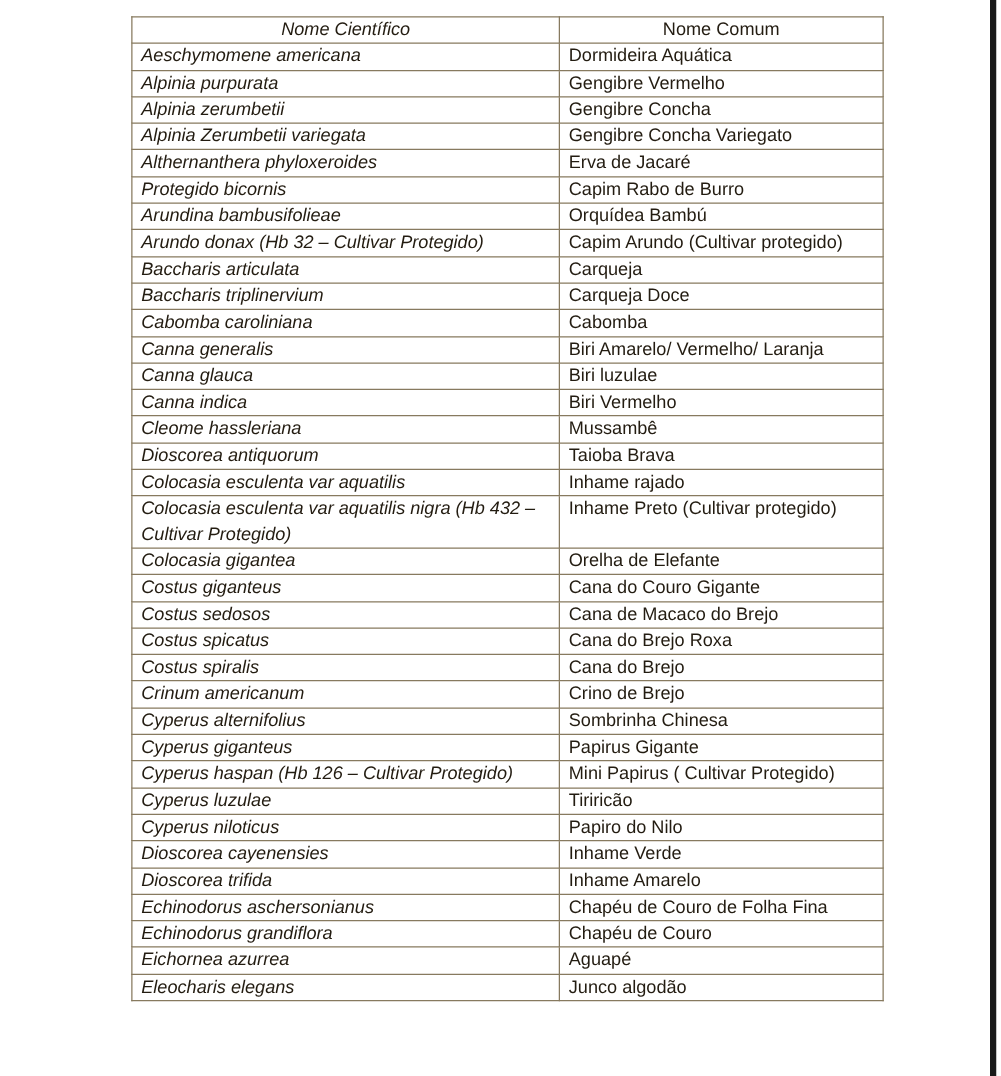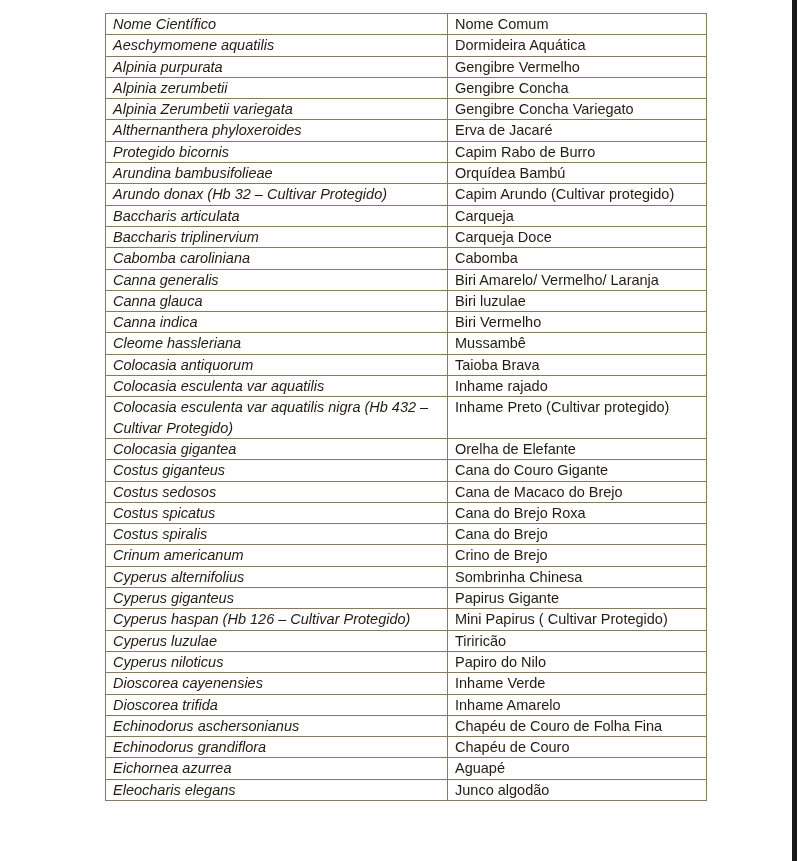--- a/index.html
+++ b/index.html
@@ -25,21 +25,21 @@
   table.species td {
     border: 1px solid #877a5f;
     padding: 0 7px;
     font-size: 14.5px;
     line-height: 20.3px;
     color: #231c11;
     font-weight: 400;
     vertical-align: top;
     text-align: left;
   }
-  table.species th { text-align: left; }
+  table.species th { text-align: center; }
   th.sci, td.sci { font-style: italic; }
   .edge-bar {
     position: absolute;
     left: 792px;
     top: 0;
     width: 5px;
     height: 861px;
     background: #1a1a1a;
   }
 </style>
@@ -53,21 +53,21 @@
       <col class="c2">
     </colgroup>
     <thead>
       <tr>
         <th class="sci">Nome Científico</th>
         <th>Nome Comum</th>
       </tr>
     </thead>
     <tbody>
         <tr>
-          <td class="sci">Aeschymomene aquatilis</td>
+          <td class="sci">Aeschymomene americana</td>
           <td>Dormideira Aquática</td>
         </tr>
         <tr>
           <td class="sci">Alpinia purpurata</td>
           <td>Gengibre Vermelho</td>
         </tr>
         <tr>
           <td class="sci">Alpinia zerumbetii</td>
           <td>Gengibre Concha</td>
         </tr>
@@ -113,21 +113,21 @@
         </tr>
         <tr>
           <td class="sci">Canna indica</td>
           <td>Biri Vermelho</td>
         </tr>
         <tr>
           <td class="sci">Cleome hassleriana</td>
           <td>Mussambê</td>
         </tr>
         <tr>
-          <td class="sci">Colocasia antiquorum</td>
+          <td class="sci">Dioscorea antiquorum</td>
           <td>Taioba Brava</td>
         </tr>
         <tr>
           <td class="sci">Colocasia esculenta var aquatilis</td>
           <td>Inhame rajado</td>
         </tr>
         <tr>
           <td class="sci">Colocasia esculenta var aquatilis nigra (Hb 432 – Cultivar Protegido)</td>
           <td>Inhame Preto (Cultivar protegido)</td>
         </tr>

